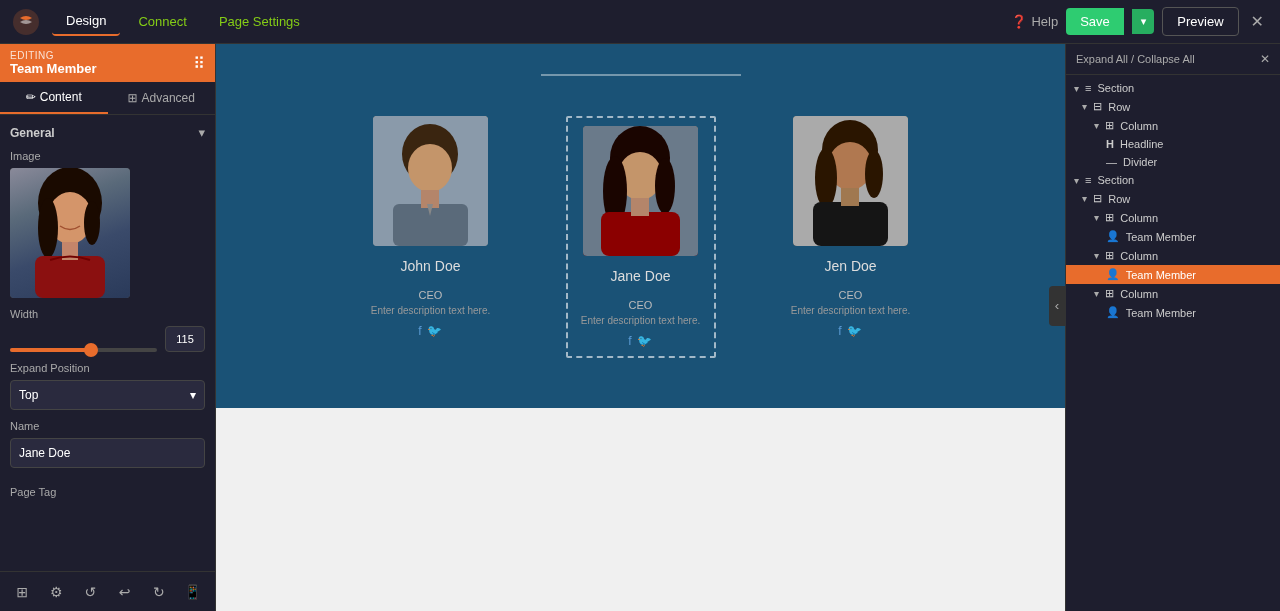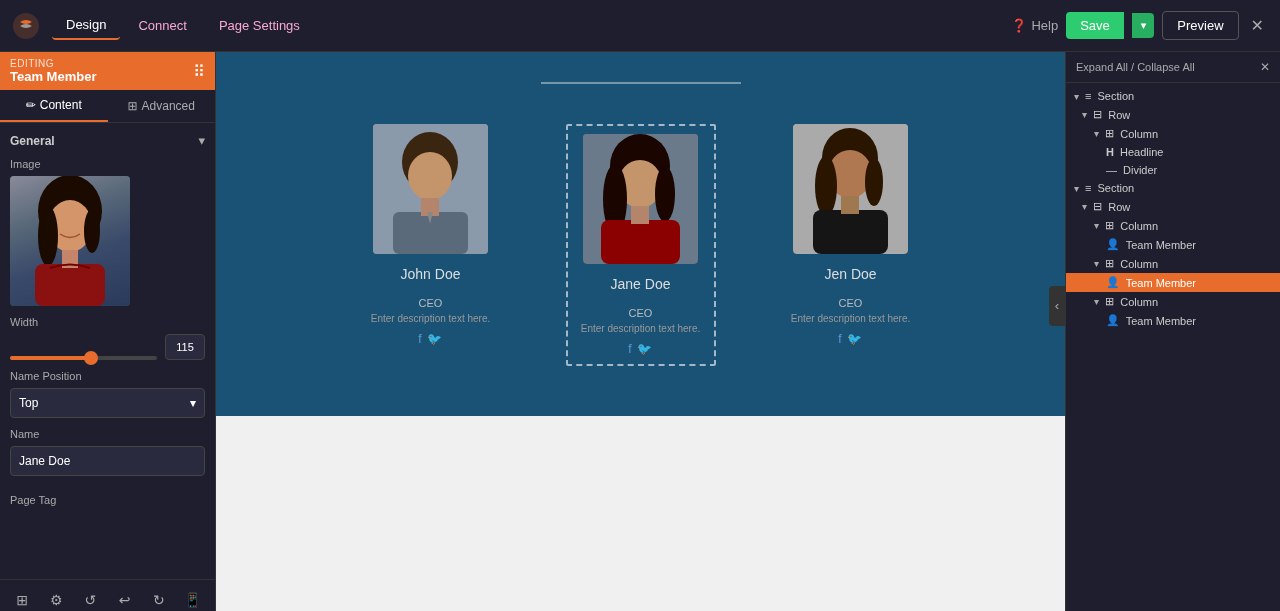--- a/index.html
+++ b/index.html
@@ -1,28 +1,28 @@
 <!DOCTYPE html>
 <html><head>
   <meta charset="utf-8">
   <style>
     * { box-sizing: border-box; margin: 0; padding: 0; }
     body { font-family: -apple-system, BlinkMacSystemFont, 'Segoe UI', sans-serif; font-size: 13px; background: #1a1a2e; overflow: hidden; }
 
     
     .top-nav {
-      display: flex; align-items: center; height: 52px;
+      display: flex; align-items: center; height: 44px;
       background: #1e1e2e; border-bottom: 1px solid #333;
       padding: 0 12px; gap: 4px;
     }
     .nav-logo { width: 28px; height: 28px; margin-right: 8px; }
     .nav-logo svg { width: 28px; height: 28px; }
     .nav-tab {
       padding: 6px 14px; border-radius: 4px; cursor: pointer;
-      color: #f9a8d4; font-size: 13px; border: none; background: transparent;
+      color: #84cc16; font-size: 13px; border: none; background: transparent;
     }
     .nav-tab.active { color: #fff; border-bottom: 2px solid #e86c2c; }
     .nav-right { margin-left: auto; display: flex; align-items: center; gap: 8px; }
     .nav-help { color: #aaa; font-size: 13px; cursor: pointer; display: flex; align-items: center; gap: 4px; }
     .btn-save {
       background: #2ecc71; color: #fff; border: none; border-radius: 4px 0 0 4px;
       padding: 6px 14px; font-size: 13px; cursor: pointer; text-align: center;
     }
     .btn-save-arrow {
       background: #27ae60; color: #fff; border: none; border-radius: 0 4px 4px 0;
@@ -182,21 +182,21 @@
 
       <div class="field-label">Width</div>
       <div class="slider-row">
         <div class="slider-track" style="position:relative;flex:1;height:4px;background:#444;border-radius:2px;">
           <div class="slider-fill" style="width:55%;height:100%;background:#e86c2c;border-radius:2px;"></div>
           <div class="slider-thumb" style="left:calc(55% - 7px);"></div>
         </div>
         <div class="slider-value">115</div>
       </div>
 
-      <div class="field-label">Name Position</div>
+      <div class="field-label">Expand Position</div>
       <div class="select-field">
         <span>Top</span>
         <span>▾</span>
       </div>
 
       <div class="field-label">Name</div>
       <input class="input-field" type="text" value="Jane Doe" style="">
 
       <div class="field-label">Page Tag</div>
     </div>

